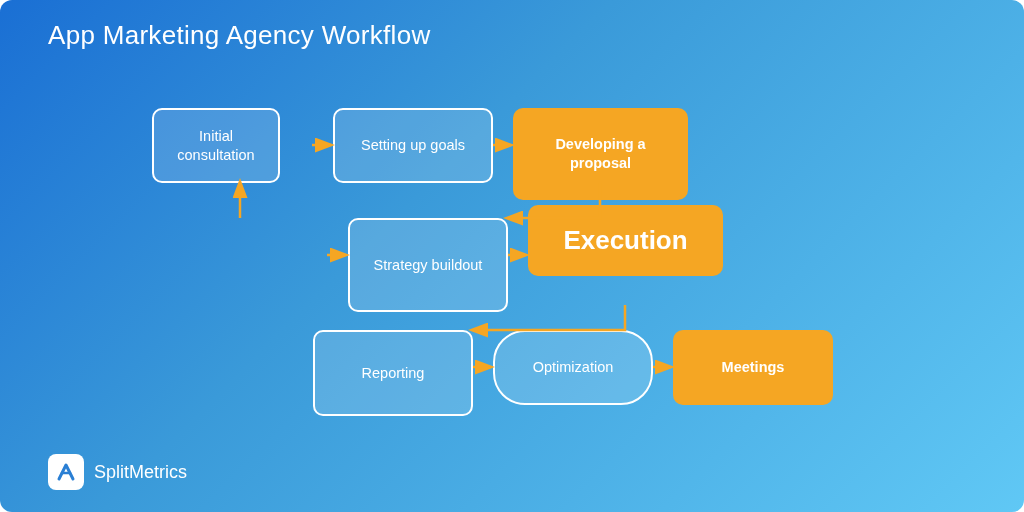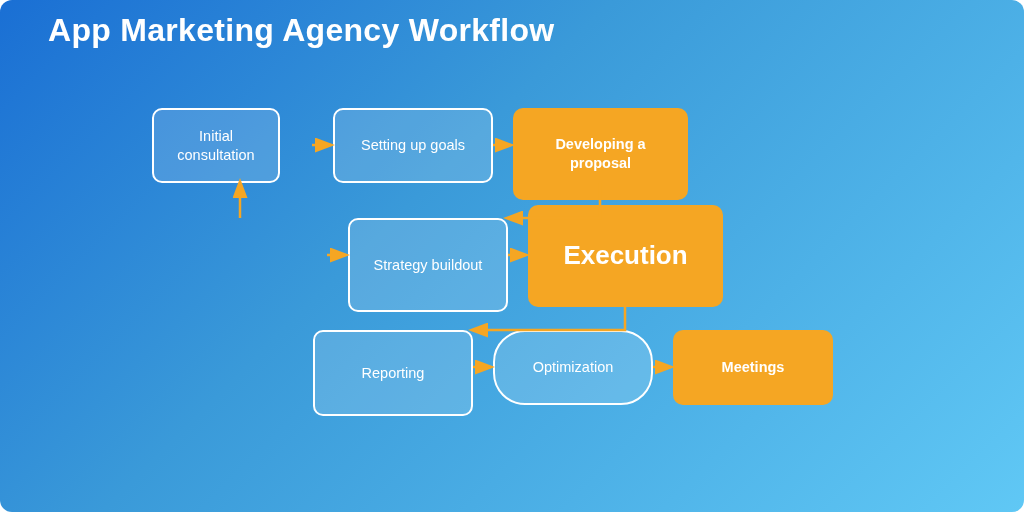--- a/index.html
+++ b/index.html
@@ -14,25 +14,25 @@
     #canvas {
       width: 1024px;
       height: 512px;
       background: linear-gradient(135deg, #1a6fd4 0%, #3a9ad9 40%, #60c8f5 100%);
       position: relative;
       border-radius: 12px;
     }
 
     .title {
       position: absolute;
-      top: 12px;
+      top: 20px;
       left: 48px;
       color: white;
-      font-size: 32px;
-      font-weight: 700;
+      font-size: 26px;
+      font-weight: 400;
       letter-spacing: 0.3px;
     }
 
     
     .box {
       position: absolute;
       border-radius: 10px;
       display: flex;
       align-items: center;
       justify-content: center;
@@ -65,21 +65,21 @@
     }
 
     
     #b1 { left: 152px; top: 108px; width: 128px; height: 75px; }
     #b2 { left: 333px; top: 108px; width: 160px; height: 75px; }
     #b3 { left: 513px; top: 108px; width: 175px; height: 92px; }
 
     
     #b4 { left: 152px; top: 218px; width: 175px; height: 75px; }
     #b5 { left: 348px; top: 218px; width: 160px; height: 94px; }
-    #b6 { left: 528px; top: 205px; width: 195px; height: 102px; }
+    #b6 { left: 528px; top: 205px; width: 195px; height: 71px; }
 
     
     #b7 { left: 313px; top: 330px; width: 160px; height: 86px; }
     #b8 { left: 493px; top: 330px; width: 160px; height: 75px; border-radius: 32px; }
     #b9 { left: 673px; top: 330px; width: 160px; height: 75px; }
 
     
     #arrows {
       position: absolute;
       top: 0; left: 0;
@@ -171,14 +171,25 @@
 
     <polyline points="240,218 240,183" stroke="#F5A623" stroke-width="2.5" fill="none" marker-end="url(#arrowhead)"></polyline>
 
     <polyline points="625,305 625,330 473,330" stroke="#F5A623" stroke-width="2.5" fill="none" marker-end="url(#arrowhead)"></polyline>
 
     <line x1="473" y1="367" x2="490" y2="367" stroke="#F5A623" stroke-width="2.5" marker-end="url(#arrowhead)"></line>
 
     <line x1="653" y1="367" x2="670" y2="367" stroke="#F5A623" stroke-width="2.5" marker-end="url(#arrowhead)"></line>
   </svg>
 
+  <div class="logo-area">
+    <div class="logo-icon">
+      <svg width="22" height="22" viewBox="0 0 22 22">
+        <path d="M4 18 L11 4 L18 18" stroke="#2a7fd4" stroke-width="3" fill="none" stroke-linecap="round" stroke-linejoin="round"></path>
+        <path d="M7 12 L15 12" stroke="#2a7fd4" stroke-width="2.5" fill="none" stroke-linecap="round"></path>
+      </svg>
+    </div>
+    <div class="logo-text">
+      <span>Split</span><span>Metrics</span>
+    </div>
+  </div>
 
 </div>
 
 </body></html>

